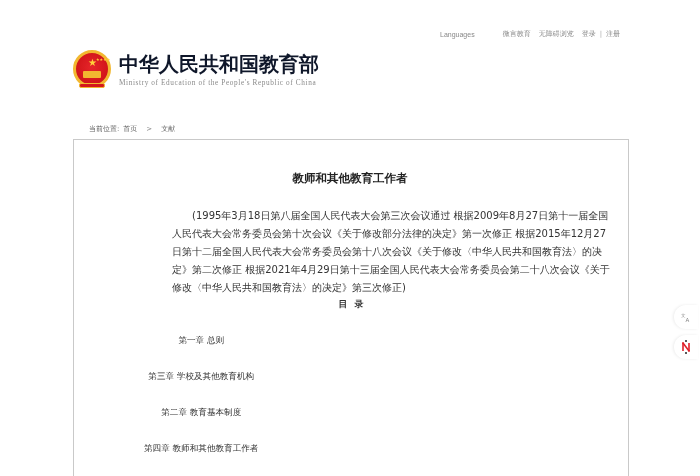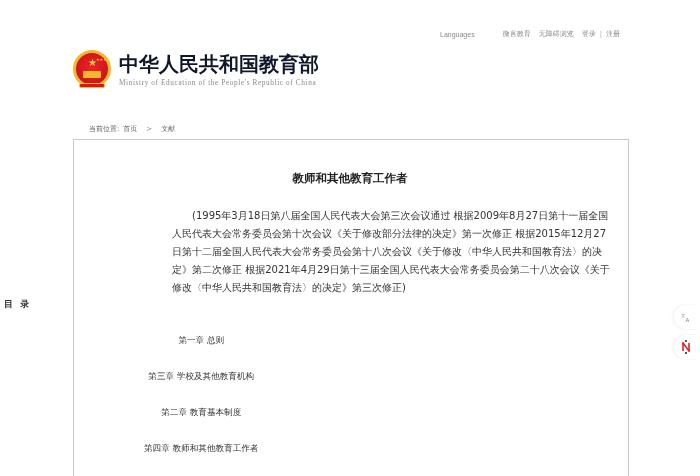--- a/index.html
+++ b/index.html
@@ -38,21 +38,21 @@
     }
     .doc-title {
       position: absolute; top: 171px; left: 0; width: 700px; text-align: center;
       font-size: 11.5px; font-weight: bold; color: #222;
     }
     .preamble {
       position: absolute; top: 207px; left: 144px; width: 440px;
       font-size: 10px; line-height: 18px; color: #333; text-indent: 2em; margin-left: 28px;
     }
     .toc-title {
-      position: absolute; top: 298px; left: 0; width: 700px; 
+      position: absolute; top: 298px; left: 0; width: 700px; text-align: center;
       font-size: 9px; font-weight: bold; color: #333; letter-spacing: 2px; padding-left: 4px;
     }
     .toc { position: absolute; top: 334px; left: 144px; }
     .toc-item { font-size: 8.6px; color: #333; height: 36px; line-height: 12px; cursor: pointer; text-align: center; }
 
     .float-widgets { position: absolute; right: 0; top: 305px; width: 26px; }
     .fw {
       width: 24px; height: 24px; background: #fff; border-radius: 12px 0 0 12px;
       box-shadow: -1px 0 3px rgba(0,0,0,0.08); margin-bottom: 6px;
       display: flex; align-items: center; justify-content: center; cursor: pointer;

